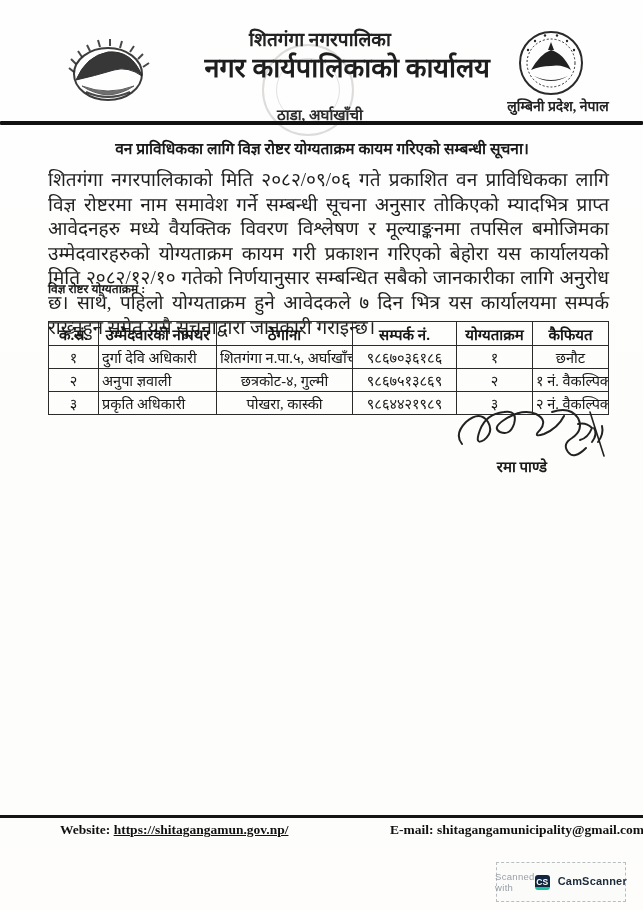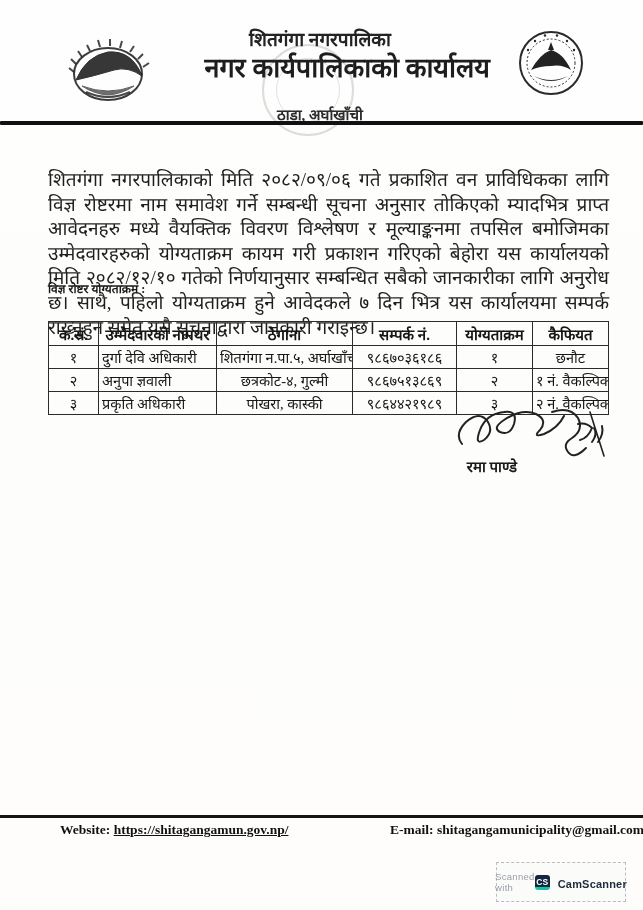--- a/index.html
+++ b/index.html
@@ -72,21 +72,21 @@
     overflow: hidden; white-space: nowrap;
   }
   table.roster th { font-weight: bold; font-size: 15px; height: 24px; }
   table.roster td.name-cell { text-align: left; }
   .col-sn { width: 50px; } .col-name { width: 118px; } .col-addr { width: 136px; }
   .col-phone { width: 104px; } .col-rank { width: 76px; } .col-remark { width: 76px; }
 
   
   .sign-scribble { position: absolute; left: 452px; top: 404px; width: 160px; height: 62px; }
   .sign-name {
-    position: absolute; left: 412px; top: 456px; width: 160px;
+    position: absolute; left: 442px; top: 456px; width: 160px;
     text-align: center; font-weight: bold; font-size: 15px; color: #1b1b1b;
   }
   .sign-designation {
     position: absolute; left: 410px; top: 481px; width: 210px;
     text-align: center; font-weight: bold; font-size: 15px; color: #1b1b1b;
   }
 
   
   .footer-rule {
     position: absolute; top: 815px; left: 0; width: 643px; height: 3px; background: #151515;
@@ -101,21 +101,21 @@
   .footer-plain { font-weight: bold; }
 
   
   .scan-badge {
     position: absolute; left: 496px; top: 862px; width: 130px; height: 40px;
     border: 1px dashed #b9bcc0; background: #fbfbfa;
     display: flex; flex-direction: row; align-items: center; justify-content: center;
     font-family: "Liberation Sans", "DejaVu Sans", sans-serif;
   }
   .scan-badge .line1 { font-size: 9.5px; color: #9aa0a6; letter-spacing: 0.3px; }
-  .scan-badge .line2 { display: flex; align-items: flex-end; gap: 8px; margin-top: 0; }
+  .scan-badge .line2 { display: flex; align-items: flex-start; gap: 8px; margin-top: 0; }
   .cs-logo {
     width: 15px; height: 15px; border-radius: 3px;
     background: linear-gradient(180deg, #12263f 78%, #19c3a2 78%);
     color: #ffffff; font-size: 8.5px; font-weight: bold;
     display: flex; align-items: center; justify-content: center;
   }
   .cs-text { font-size: 11px; font-weight: bold; color: #1c2b3a; letter-spacing: 0.2px; }
 </style>
 </head>
 <body>
@@ -153,24 +153,26 @@
       <g fill="#2a2a2a">
         <circle cx="10" cy="20" r="1.2"></circle>
           <circle cx="17" cy="11" r="1.2"></circle>
           <circle cx="27" cy="5.5" r="1.2"></circle>
         <circle cx="39" cy="5.5" r="1.2"></circle>
           <circle cx="49" cy="11" r="1.2"></circle>
           <circle cx="56" cy="20" r="1.2"></circle>
       </g>
     </svg>
 
+    <div class="province-line">लुम्बिनी प्रदेश, नेपाल</div>
   </div>
 
   <div class="header-rule"></div>
 
+  <div class="notice-title">वन प्राविधिकका लागि विज्ञ रोष्टर योग्यताक्रम कायम गरिएको सम्बन्धी सूचना।</div>
 
   <div class="notice-body">शितगंगा नगरपालिकाको मिति २०८२/०९/०६ गते प्रकाशित वन प्राविधिकका लागि विज्ञ रोष्टरमा नाम समावेश गर्ने सम्बन्धी सूचना अनुसार तोकिएको म्यादभित्र प्राप्त आवेदनहरु मध्ये वैयक्तिक विवरण विश्लेषण र मूल्याङ्कनमा तपसिल बमोजिमका उम्मेदवारहरुको योग्यताक्रम कायम गरी प्रकाशन गरिएको बेहोरा यस कार्यालयको मिति २०८२/१२/१० गतेको निर्णयानुसार सम्बन्धित सबैको जानकारीका लागि अनुरोध छ। साथै, पहिलो योग्यताक्रम हुने आवेदकले ७ दिन भित्र यस कार्यालयमा सम्पर्क राख्नुहुन समेत यसै सूचनाद्वारा जानकारी गराइन्छ।</div>
 
   <div class="table-caption">विज्ञ रोष्टर योग्यताक्रम :</div>
 
   <table class="roster">
     <colgroup>
       <col class="col-sn">
         <col class="col-name">
         <col class="col-addr">

